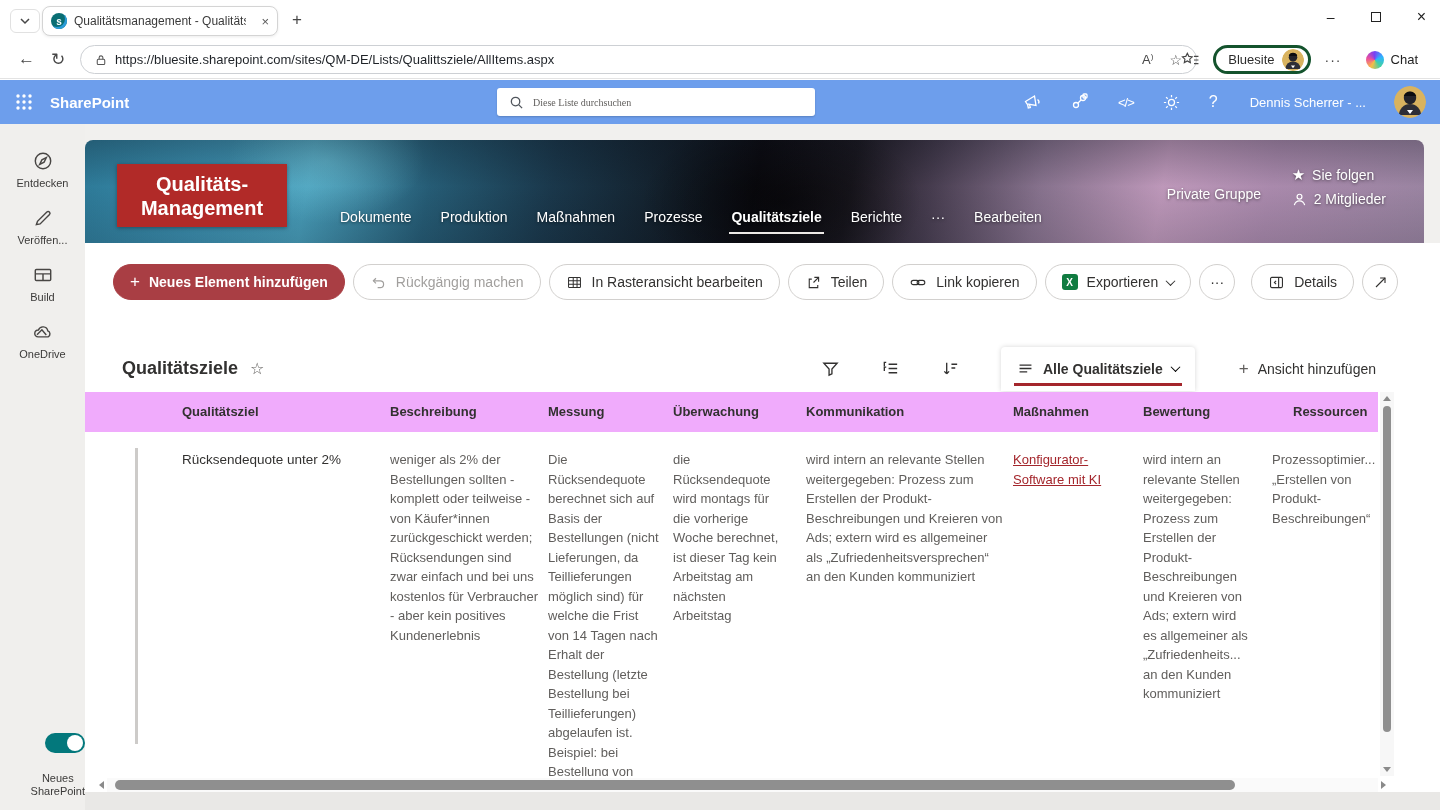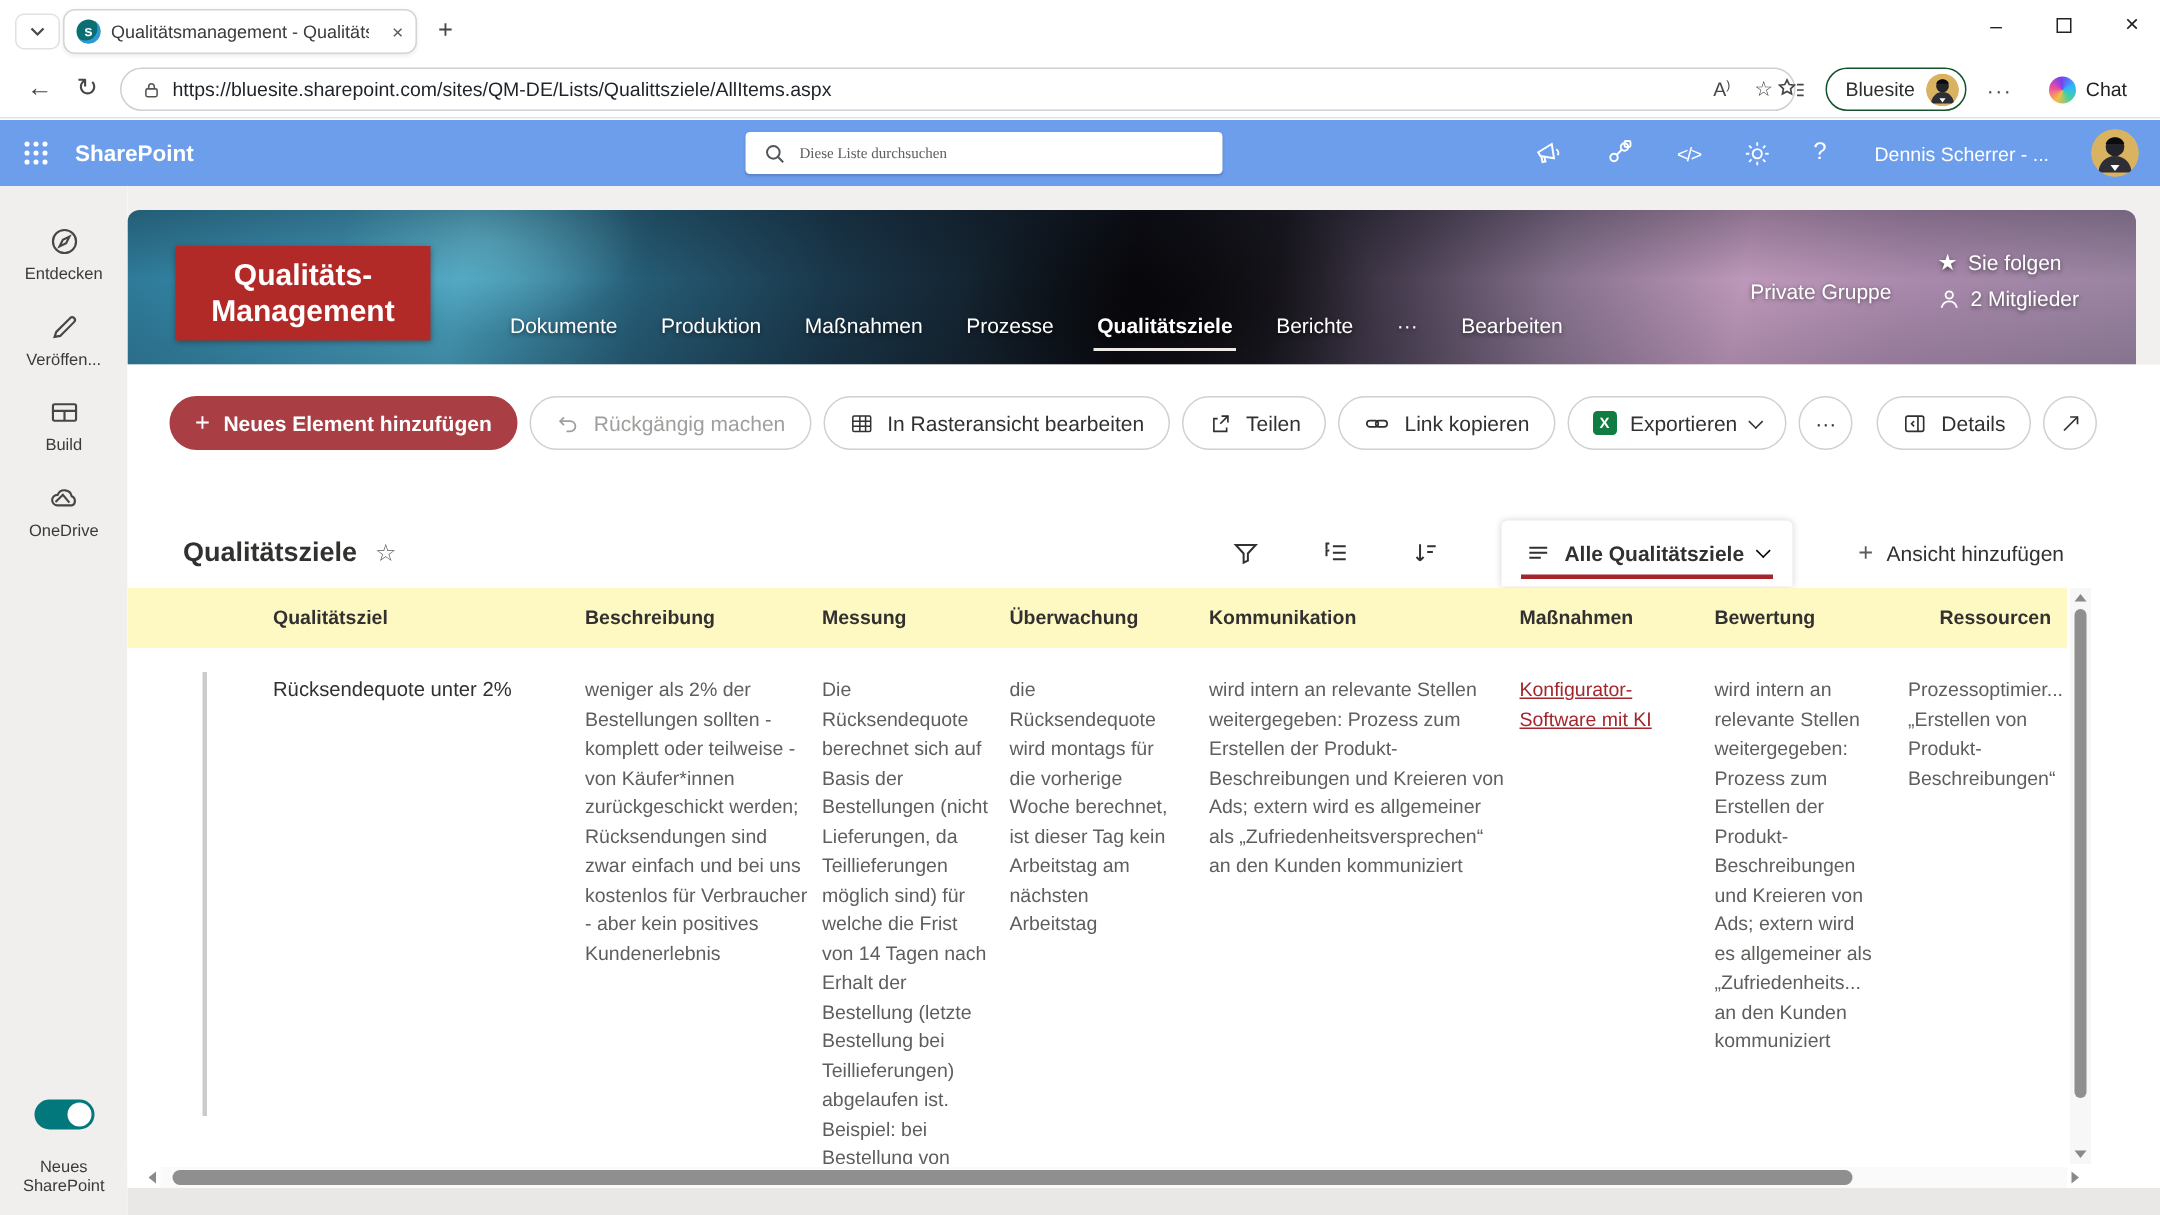--- a/index.html
+++ b/index.html
@@ -29,21 +29,21 @@
   .navbtn.re { margin-left:16px; }
   .urlpill { position:absolute; left:80px; top:5px; width:1117px; height:29px; border:1px solid #cdd0d4; border-radius:15px;
     display:flex; align-items:center; padding:0 14px; gap:8px; background:#fff; }
   .urltext { font-size:13px; color:#1f2328; white-space:nowrap; border:none; outline:none; width:880px; background:transparent;
     font-family:"Liberation Sans","DejaVu Sans",sans-serif; }
   .pill-right { margin-left:auto; display:flex; gap:16px; align-items:center; color:#474747; }
   .aloud { font-size:13px; color:#474747; }
   .aloud sup { font-size:8px; }
   .star-g { font-size:14px; color:#474747; }
   .after-pill { position:absolute; right:0; top:0; height:39px; display:flex; align-items:center; gap:14px; padding-right:12px; }
-  .profpill { height:29px; border:1px solid #14532d; border-radius:15px; display:flex; align-items:center; gap:7px;
+  .profpill { height:29px; border:3px solid #14532d; border-radius:15px; display:flex; align-items:center; gap:7px;
     padding:0 4px 0 12px; font-size:13px; color:#2c2c2c; background:#fff; }
   .avatar-s { width:22px; height:22px; border-radius:50%; overflow:hidden; flex:0 0 auto; }
   .dots3 { font-size:14px; color:#474747; letter-spacing:1px; }
   .chatbtn { height:30px; border-radius:15px; display:flex; align-items:center; gap:7px; padding:0 10px; font-size:13px; color:#222; }
   .copilot { width:18px; height:18px; border-radius:50%;
     background:conic-gradient(from 210deg,#f7bd45,#ec4f9d,#7a3ff2,#2eb4ff,#41d0a5,#f7bd45); }
 
   
   .suitebar { position:absolute; left:0; top:80px; width:1440px; height:44px; background:#6d9eec; display:flex; align-items:center; }
   .waffle { margin-left:14px; }
@@ -58,21 +58,21 @@
   .codeic { color:#fff; font-size:13px; letter-spacing:-1px; }
   .helpic { color:#fff; font-size:16px; }
   .suite-user { color:#fff; font-size:13px; margin-left:4px; white-space:nowrap; }
   .avatar-m { width:32px; height:32px; border-radius:50%; overflow:hidden; }
 
   
   .rail { position:absolute; left:0; top:124px; width:85px; height:686px; background:#f0efed; }
   .rail-item { margin-top:18px; display:flex; flex-direction:column; align-items:center; gap:5px; color:#484644; }
   .rail-item:first-child { margin-top:26px; }
   .rail-label { font-size:11px; color:#3b3a39; }
-  .rail-toggle { position:absolute; left:0; bottom:12px; width:85px; display:flex; flex-direction:column; align-items:center; gap:19px; }
+  .rail-toggle { position:absolute; left:0; bottom:12px; width:85px; display:flex; flex-direction:column; align-items:flex-end; gap:19px; }
   .toggle { width:40px; height:20px; border-radius:10px; background:#03787c; position:relative; }
   .toggle::after { content:""; position:absolute; right:2px; top:2px; width:16px; height:16px; border-radius:50%; background:#fff; }
   .toggle-label { font-size:11px; color:#3b3a39; text-align:center; line-height:13px; }
 
   
   .main { position:absolute; left:85px; top:124px; width:1355px; height:686px; background:#fff; }
   .banner-bg { position:absolute; left:0; top:0; width:1355px; height:119px; background:#f1f0ee; }
   .banner { position:absolute; left:0; top:16px; width:1339px; height:103px; border-radius:8px 8px 0 0; overflow:hidden;
     background:
       linear-gradient(180deg, rgba(10,15,25,.30) 0%, rgba(10,15,25,.05) 45%, rgba(10,15,25,.18) 100%),
@@ -115,21 +115,21 @@
   .vb-icons { margin-left:auto; display:flex; align-items:center; gap:28px;text-align:center; }
   .icbtn { width:32px; height:32px; display:flex; align-items:center; justify-content:center; color:#323130; }
   .viewtab { height:44px; background:#fff; border-radius:4px 4px 0 0; box-shadow:0 0 5px rgba(0,0,0,.16);
     display:flex; align-items:center; gap:9px; padding:0 16px; position:relative; margin:0 6px; }
   .viewtab-label { font-size:14px; font-weight:bold; color:#323130; white-space:nowrap; }
   .viewtab::after { content:""; position:absolute; left:13px; right:13px; bottom:5px; height:3px; background:#a4262c; }
   .addview { display:flex; align-items:center; gap:9px; color:#323130; font-size:14px; margin-left:10px; white-space:nowrap; }
   .addview .plus { font-size:17px; color:#605e5c; }
 
   
-  .thead { position:absolute; left:0; top:268px; width:1293px; height:40px; background:#fef9c3; }
+  .thead { position:absolute; left:0; top:268px; width:1293px; height:40px; background:#f0abfc; }
   .th { position:absolute; top:0; height:40px; line-height:40px; font-size:13px; font-weight:bold; color:#323130; white-space:nowrap; }
   .tbody { position:absolute; left:0; top:308px; width:1293px; height:344px; overflow:hidden; background:#fff; }
   .accent { position:absolute; left:50px; top:16px; width:3px; height:296px; background:#cdcbc9; }
   .td { position:absolute; top:18px; font-size:13px; line-height:19.5px; color:#605e5c; }
   .td.first { color:#323130; font-size:13.5px; }
   .td.linkcell a, .td.linkcell { color:#a4262c; text-decoration:underline; }
   .td.pre { white-space:pre-line; }
 
   
   .vscroll { position:absolute; left:1295px; top:268px; width:14px; height:384px; background:#f7f7f7; }

